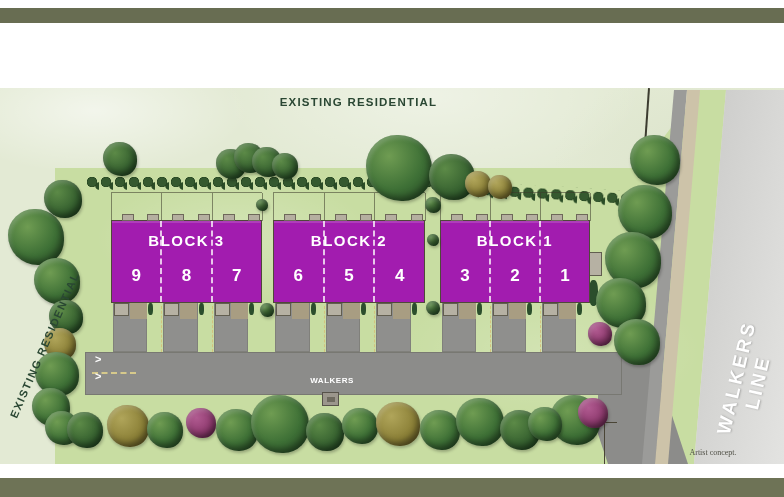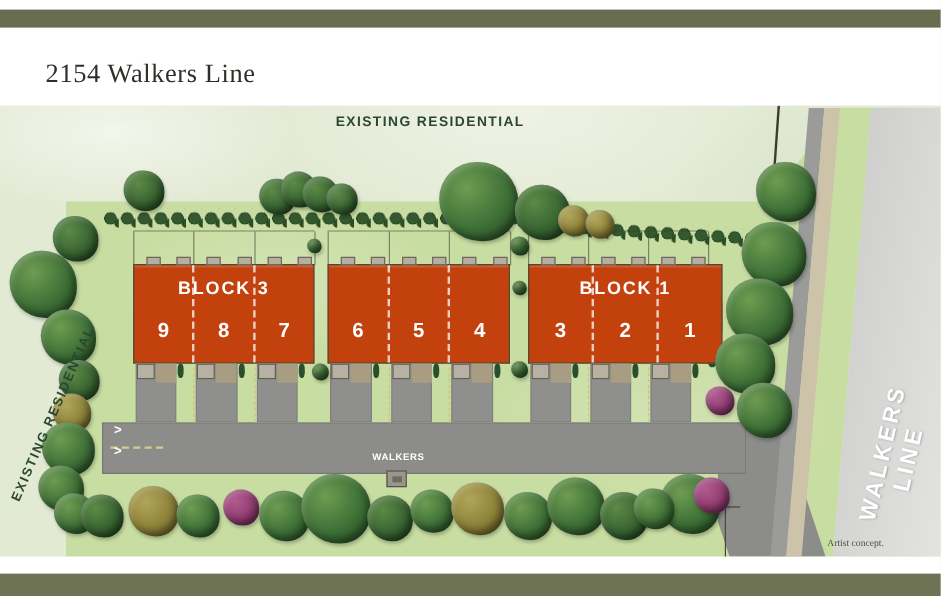--- a/index.html
+++ b/index.html
@@ -38,21 +38,21 @@
   #curb{left:0;top:0;width:784px;height:376px;background:#9b9b99;
     clip-path:polygon(674px 2px,687px 2px,655px 376px,642px 376px);}
   #sidewalk{left:0;top:0;width:784px;height:376px;background:#cdc3a9;
     clip-path:polygon(687px 2px,700px 2px,668px 376px,655px 376px);}
   #junction{left:598px;top:264px;width:92px;height:112px;background:#8c8c8a;
     clip-path:polygon(0 0,53px 0,90px 112px,10px 112px,0 82px);}
   #roadA{left:85px;top:264px;width:537px;height:43px;}
   #centerline{left:92px;top:284px;width:44px;height:0;border-top:2px dashed #d6c98b;}
   .arrow{color:#fff;font-size:11px;font-weight:bold;line-height:10px;}
   
-  .bldg{background:#c2410c;border:1.5px solid #4f4939;box-sizing:border-box;
+  .bldg{background:#a21caf;border:1.5px solid #4f4939;box-sizing:border-box;
         box-shadow:inset 0 2px 0 rgba(255,255,255,.15);}
   .blklabel{position:absolute;left:0;top:11px;width:100%;text-align:center;color:#fff;
         font-size:15px;font-weight:bold;letter-spacing:1.5px;}
   .unitrow{position:absolute;left:0;top:0;width:100%;height:100%;display:flex;}
   .unit{flex:1;display:flex;align-items:flex-end;justify-content:center;
         color:#fff;font-size:17px;font-weight:bold;padding-bottom:16px;box-sizing:border-box;}
   .unit + .unit{border-left:2px dashed rgba(255,255,255,.75);}
   .fence{border-top:1px solid rgba(60,58,42,.55);}
   .ftick{width:0;border-left:1px solid rgba(60,58,42,.55);}
   .porch{background:#b5afa0;border:1px solid #6e685a;box-sizing:border-box;}
@@ -85,21 +85,20 @@
              font-family:"Liberation Serif",serif;font-size:8px;color:#4f4f45;}
   #pole{left:645px;top:0;width:2px;height:86px;background:#3c3c30;transform:rotate(4deg);}
   #shed{left:589px;top:164px;width:13px;height:24px;background:#b6b1a3;border:1px solid #625e50;box-sizing:border-box;}
   #fcorner{left:604px;top:334px;width:12px;height:42px;border-left:1.5px solid #4a4536;border-top:1.5px solid #4a4536;}
 </style>
 </head>
 <body>
 
 <div class="abs patt" id="header">
   <div class="abs patt" id="topbar"></div>
-  <div class="abs" id="title">2154 Walkers Line</div>
 </div>
 
 <div class="abs" id="map">
   <div class="abs wash"></div>
   <div class="abs" id="grass"></div>
 
   <div class="abs" id="bigroad"></div>
   <div class="abs" id="junction"></div>
   <div class="abs" id="curb"></div>
   <div class="abs" id="sidewalk"></div>
@@ -157,20 +156,21 @@
       <div class="garage" style="position: absolute; left: 214.667px; top: 215px; width: 15px; height: 13px;"></div>
       <div class="bush" style="position: absolute; left: 249px; top: 215px; width: 5px; height: 12px;"></div>
       <div class="ddash" style="position: absolute; left: 211.667px; top: 218px; height: 46px;"></div>
       <div class="fence" style="position: absolute; left: 273px; top: 104px; width: 152px; height: 28px;">
         <div class="ftick" style="position: absolute; left: 0px; top: 0px; height: 28px;"></div>
         <div class="ftick" style="position: absolute; left: 50.6667px; top: 0px; height: 28px;"></div>
         <div class="ftick" style="position: absolute; left: 101.333px; top: 0px; height: 28px;"></div>
         <div class="ftick" style="position: absolute; left: 152px; top: 0px; height: 28px;"></div>
       </div>
       <div class="bldg" style="position: absolute; left: 273px; top: 132px; width: 152px; height: 83px;">
+        <div class="blklabel" style="position: absolute;">BLOCK 2</div>
         <div class="unitrow" style="position: absolute;">
           <div class="unit" style="position: relative;">
             <span>6</span>
           </div>
           <div class="unit" style="position: relative;">
             <span>5</span>
           </div>
           <div class="unit" style="position: relative;">
             <span>4</span>
           </div>
@@ -195,21 +195,21 @@
       <div class="apron" style="position: absolute; left: 393.333px; top: 215px; width: 17px; height: 16px;"></div>
       <div class="garage" style="position: absolute; left: 377.333px; top: 215px; width: 15px; height: 13px;"></div>
       <div class="bush" style="position: absolute; left: 412px; top: 215px; width: 5px; height: 12px;"></div>
       <div class="ddash" style="position: absolute; left: 374.333px; top: 218px; height: 46px;"></div>
       <div class="fence" style="position: absolute; left: 440px; top: 104px; width: 150px; height: 28px;">
         <div class="ftick" style="position: absolute; left: 0px; top: 0px; height: 28px;"></div>
         <div class="ftick" style="position: absolute; left: 50px; top: 0px; height: 28px;"></div>
         <div class="ftick" style="position: absolute; left: 100px; top: 0px; height: 28px;"></div>
         <div class="ftick" style="position: absolute; left: 150px; top: 0px; height: 28px;"></div>
       </div>
-      <div class="bldg" style="position: absolute; left: 440px; top: 132px; width: 162px; height: 83px;">
+      <div class="bldg" style="position: absolute; left: 440px; top: 132px; width: 150px; height: 83px;">
         <div class="blklabel" style="position: absolute;">BLOCK 1</div>
         <div class="unitrow" style="position: absolute;">
           <div class="unit" style="position: relative;">
             <span>3</span>
           </div>
           <div class="unit" style="position: relative;">
             <span>2</span>
           </div>
           <div class="unit" style="position: relative;">
             <span>1</span>

